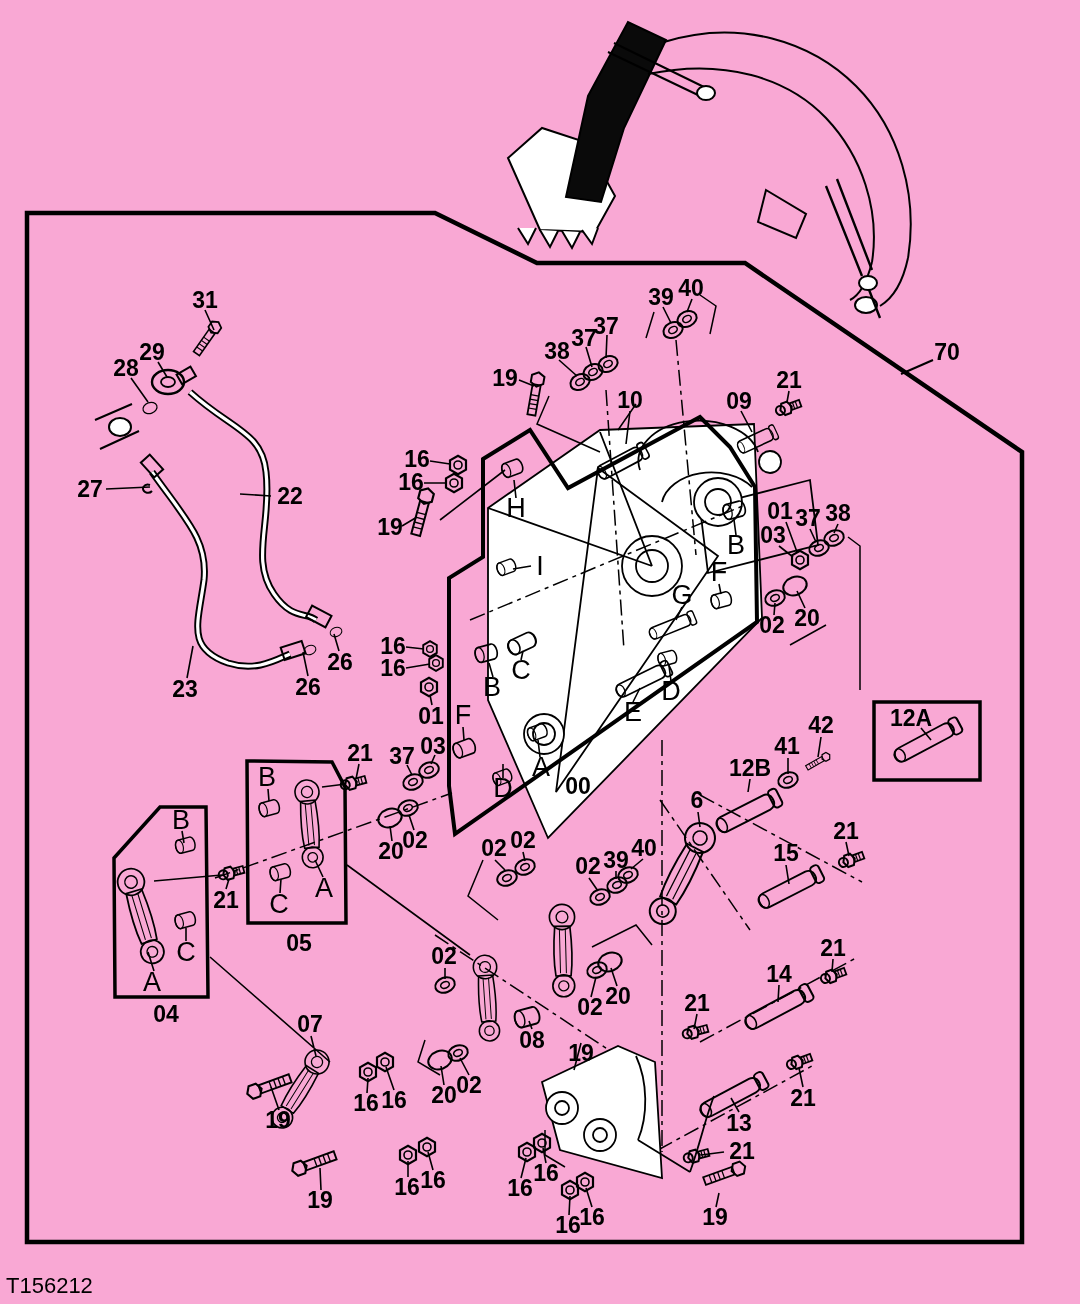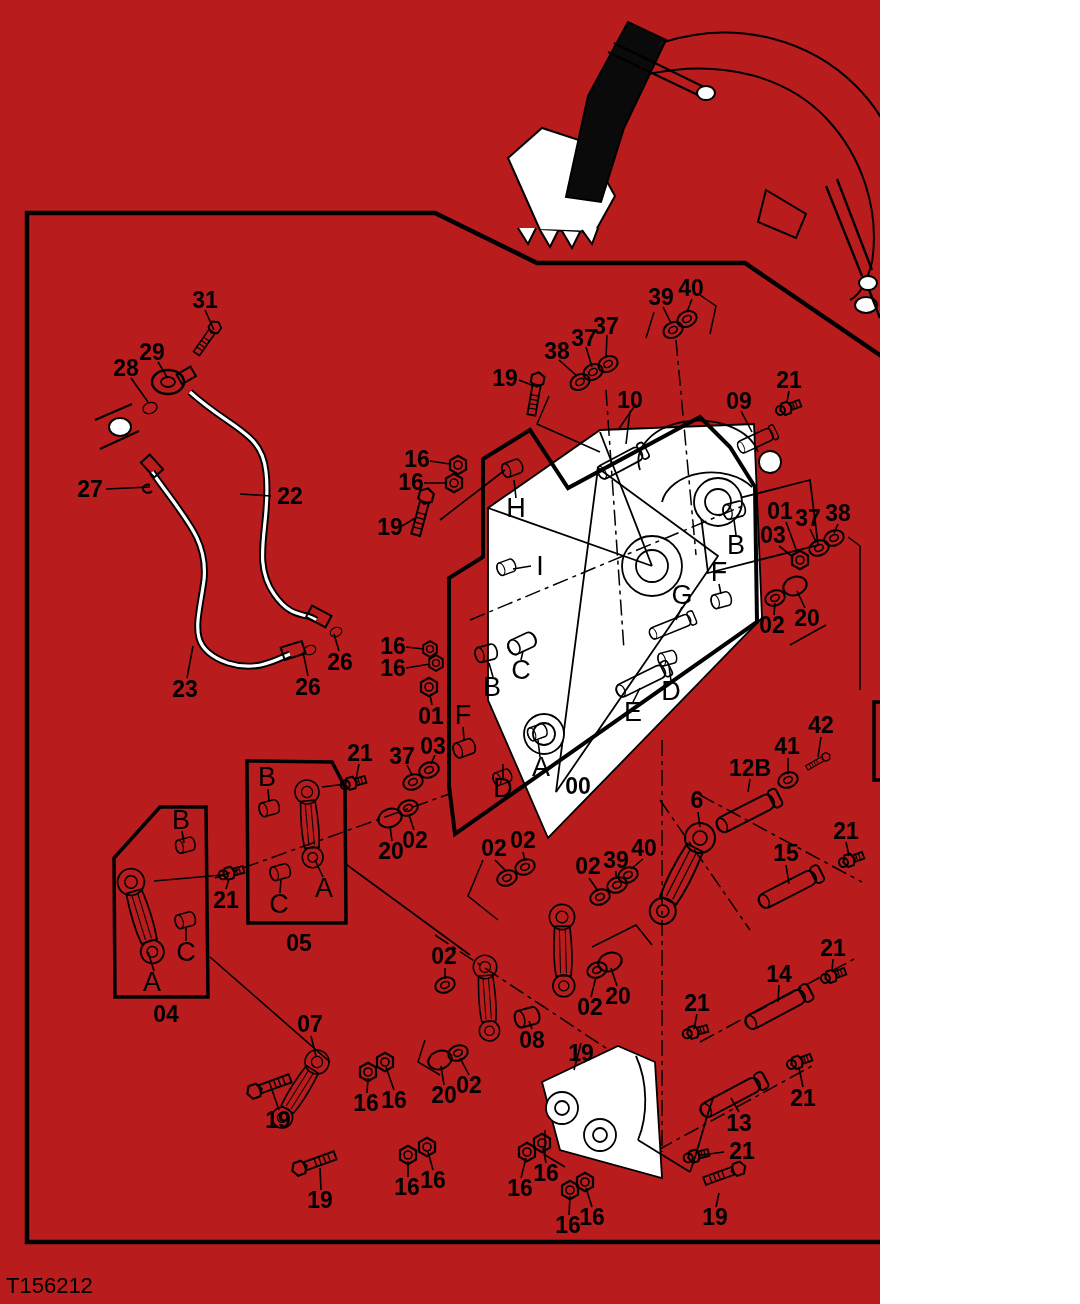--- a/index.html
+++ b/index.html
@@ -1,16 +1,16 @@
 <!DOCTYPE html>
 <html><head>
 <meta charset="utf-8">
 <style>
   html,body{margin:0;padding:0;background:#ffffff;}
-  #stage{position:relative;width:880px;height:1304px;background:#b91c1c;overflow:hidden;
+  #stage{position:relative;width:1080px;height:1304px;background:#f9a8d4;overflow:hidden;
          font-family:"Liberation Sans",sans-serif;}
   svg text{dominant-baseline:central;}
   .part-num{font:700 23px "Liberation Sans",sans-serif;fill:#000;text-anchor:middle;}
   .ref-letter{font:400 27px "Liberation Sans",sans-serif;fill:#000;text-anchor:middle;}
   .footer-code{font:400 22px "Liberation Sans",sans-serif;fill:#000;text-anchor:start;
                dominant-baseline:alphabetic;}
   .ln{stroke:#000;fill:none;}
 </style>
 </head>
 <body>

